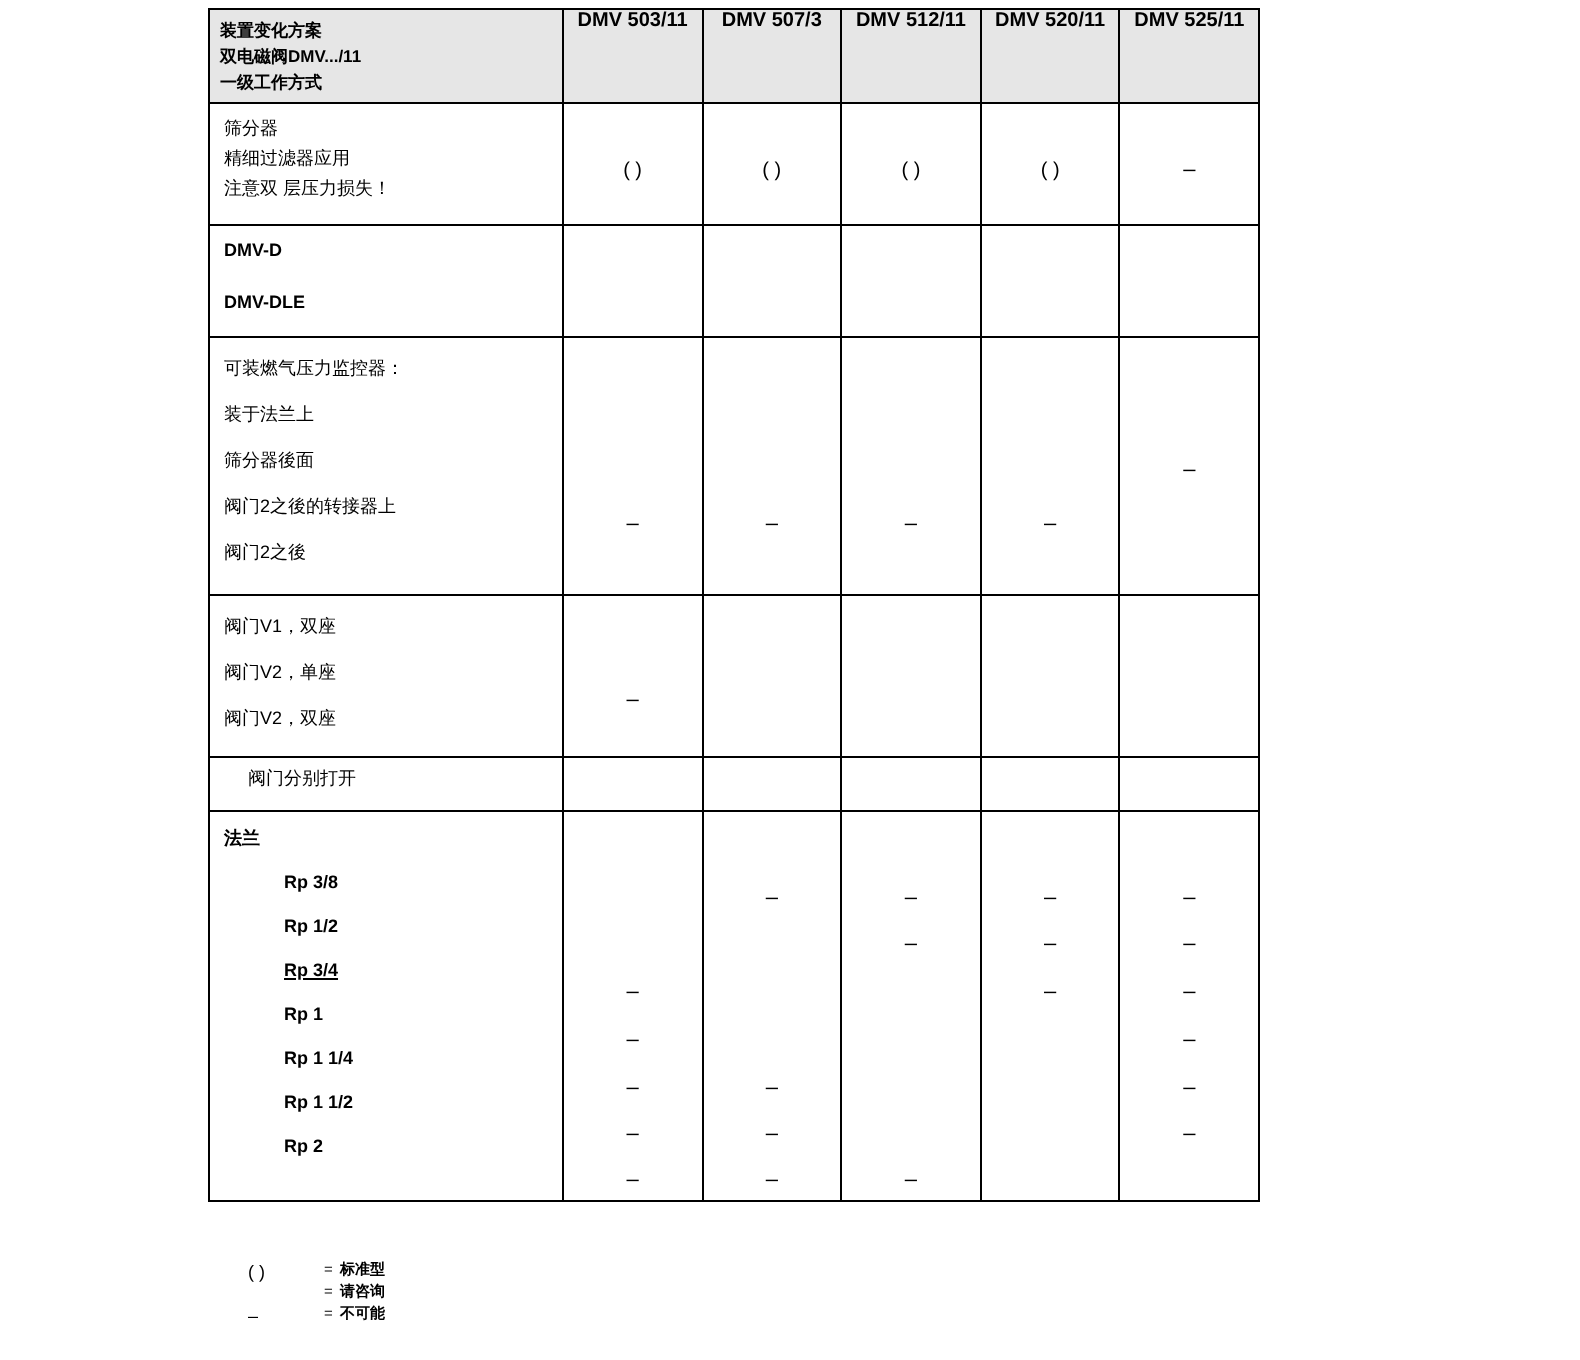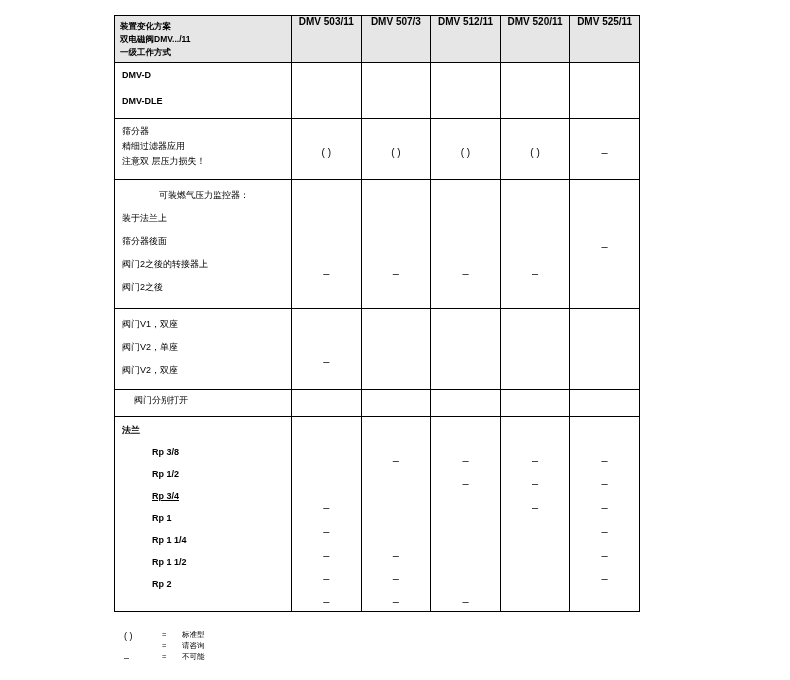--- a/index.html
+++ b/index.html
@@ -17,27 +17,26 @@
   }
   .page {
     position: absolute;
     left: 0;
     top: 0;
     width: 790px;
     height: 680px;
   }
   table.spec {
     position: absolute;
-    left: 114px;
+    left: 104px;
     top: 4px;
     width: 525px;
     border-collapse: collapse;
     table-layout: fixed;
     font-size: 9px;
-    margin-top: 11px;
   }
   table.spec col.c0 { width: 177px; }
   table.spec col.cx { width: 69.6px; }
 
   table.spec td {
     border: 1px solid #000000;
     padding: 0;
     vertical-align: top;
   }
   .hdr-row td {
@@ -102,23 +101,24 @@
     width: 30px;
     font-size: 9px;
   }
   .legend .leq {
     position: absolute;
     left: 38px;
     top: 0;
   }
   .legend .ltxt {
     position: absolute;
-    left: 58px;
+    left: 46px;
     top: 0;
     white-space: nowrap;
+    font-weight: bold;
   }
   .dash { font-size: 11px; }
 </style>
 </head>
 <body>
 
 <div class="page">
 
   <table class="spec">
     <colgroup>
@@ -139,36 +139,20 @@
       </td>
       <td>DMV 503/11</td>
       <td>DMV 507/3</td>
       <td>DMV 512/11</td>
       <td>DMV 520/11</td>
       <td>DMV 525/11</td>
     </tr>
 
     <tr>
       <td>
-        <div class="lbl" style="height:45px;">
-          <div class="line bold">DMV-D</div>
-          <div class="line bold" style="padding-top:14px;">DMV-DLE</div>
-        </div>
-      </td>
-      <td class="cellcol">
-        <div class="row" style="height:45px;"></div>
-      </td>
-      <td class="cellcol"></td>
-      <td class="cellcol"></td>
-      <td class="cellcol"></td>
-      <td class="cellcol"></td>
-    </tr>
-
-    <tr>
-      <td>
         <div class="lbl" style="height:50px;">
           <div class="line">筛分器</div>
           <div class="line">精细过滤器应用</div>
           <div class="line">注意双 层压力损失！</div>
         </div>
       </td>
       <td class="cellcol">
         <div class="mark" style="top:28px;">( )</div>
         <div style="height:50px;"></div>
       </td>
@@ -181,22 +165,38 @@
       <td class="cellcol">
         <div class="mark" style="top:28px;">( )</div>
       </td>
       <td class="cellcol">
         <div class="mark dash" style="top:27px;">–</div>
       </td>
     </tr>
 
     <tr>
       <td>
+        <div class="lbl" style="height:45px;">
+          <div class="line bold">DMV-D</div>
+          <div class="line bold" style="padding-top:14px;">DMV-DLE</div>
+        </div>
+      </td>
+      <td class="cellcol">
+        <div class="row" style="height:45px;"></div>
+      </td>
+      <td class="cellcol"></td>
+      <td class="cellcol"></td>
+      <td class="cellcol"></td>
+      <td class="cellcol"></td>
+    </tr>
+
+    <tr>
+      <td>
         <div class="lbl" style="height:115px; padding-top:8px;">
-          <div class="line" style="padding-bottom:11px;text-align:center;">可装燃气压力监控器：</div>
+          <div class="line" style="padding-bottom:11px;">可装燃气压力监控器：</div>
           <div class="line" style="padding-bottom:11px;">装于法兰上</div>
           <div class="line" style="padding-bottom:11px;">筛分器後面</div>
           <div class="line" style="padding-bottom:11px;">阀门2之後的转接器上</div>
           <div class="line">阀门2之後</div>
         </div>
       </td>
       <td class="cellcol">
         <div class="mark dash" style="top:87px;">–</div>
         <div style="height:115px;"></div>
       </td>

